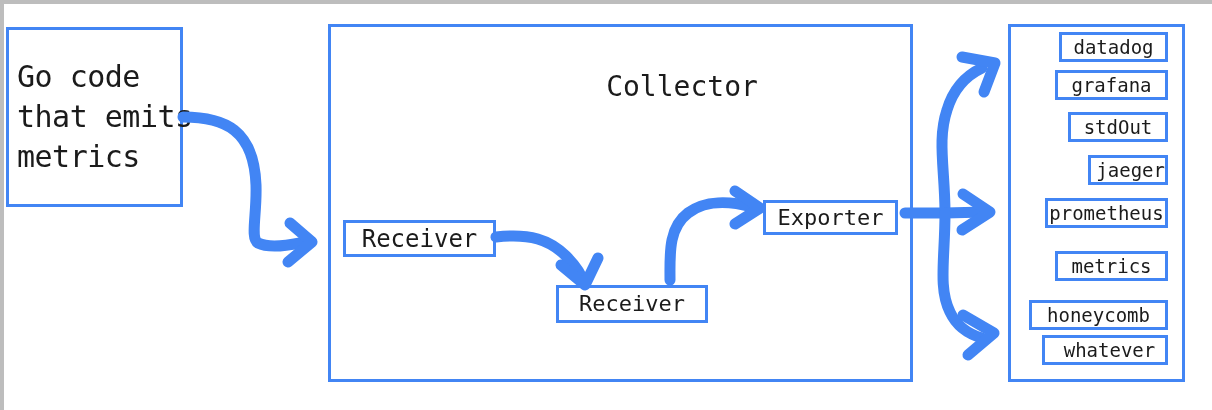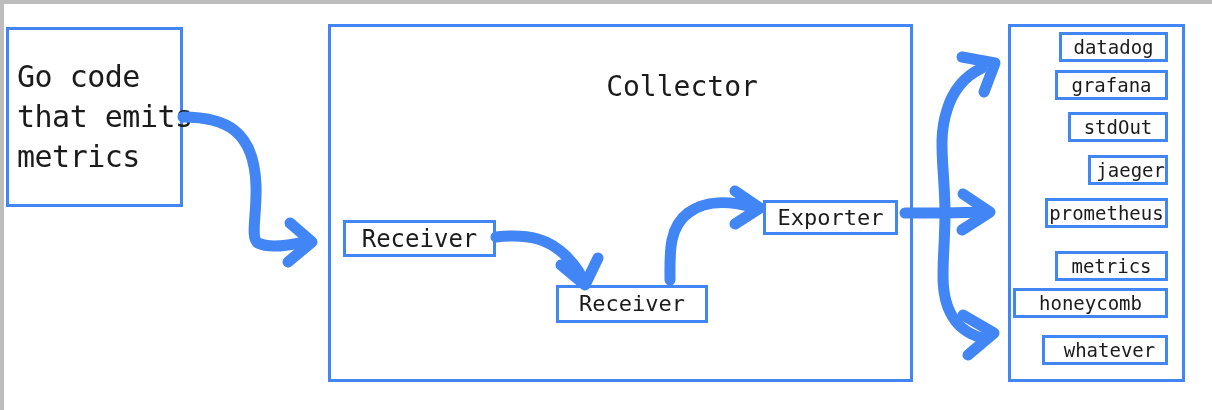--- a/index.html
+++ b/index.html
@@ -155,21 +155,21 @@
       </div>
       <div class="backend" style="top: 155px; width: 80px; justify-content: flex-end;">
         <span>jaeger</span>
       </div>
       <div class="backend" style="top: 198px; width: 123px;">
         <span>prometheus</span>
       </div>
       <div class="backend" style="top: 251px; width: 113px;">
         <span>metrics</span>
       </div>
-      <div class="backend" style="top: 288px; width: 155px;">
+      <div class="backend" style="top: 300px; width: 139px;">
         <span>honeycomb</span>
       </div>
       <div class="backend" style="top: 335px; width: 126px; padding-left: 9px;">
         <span>whatever</span>
       </div>
     </div>
 
   <svg id="arrows" viewBox="0 0 1212 410">
     <g fill="none" stroke="#4285F4" stroke-width="11" stroke-linecap="round" stroke-linejoin="round">
 

